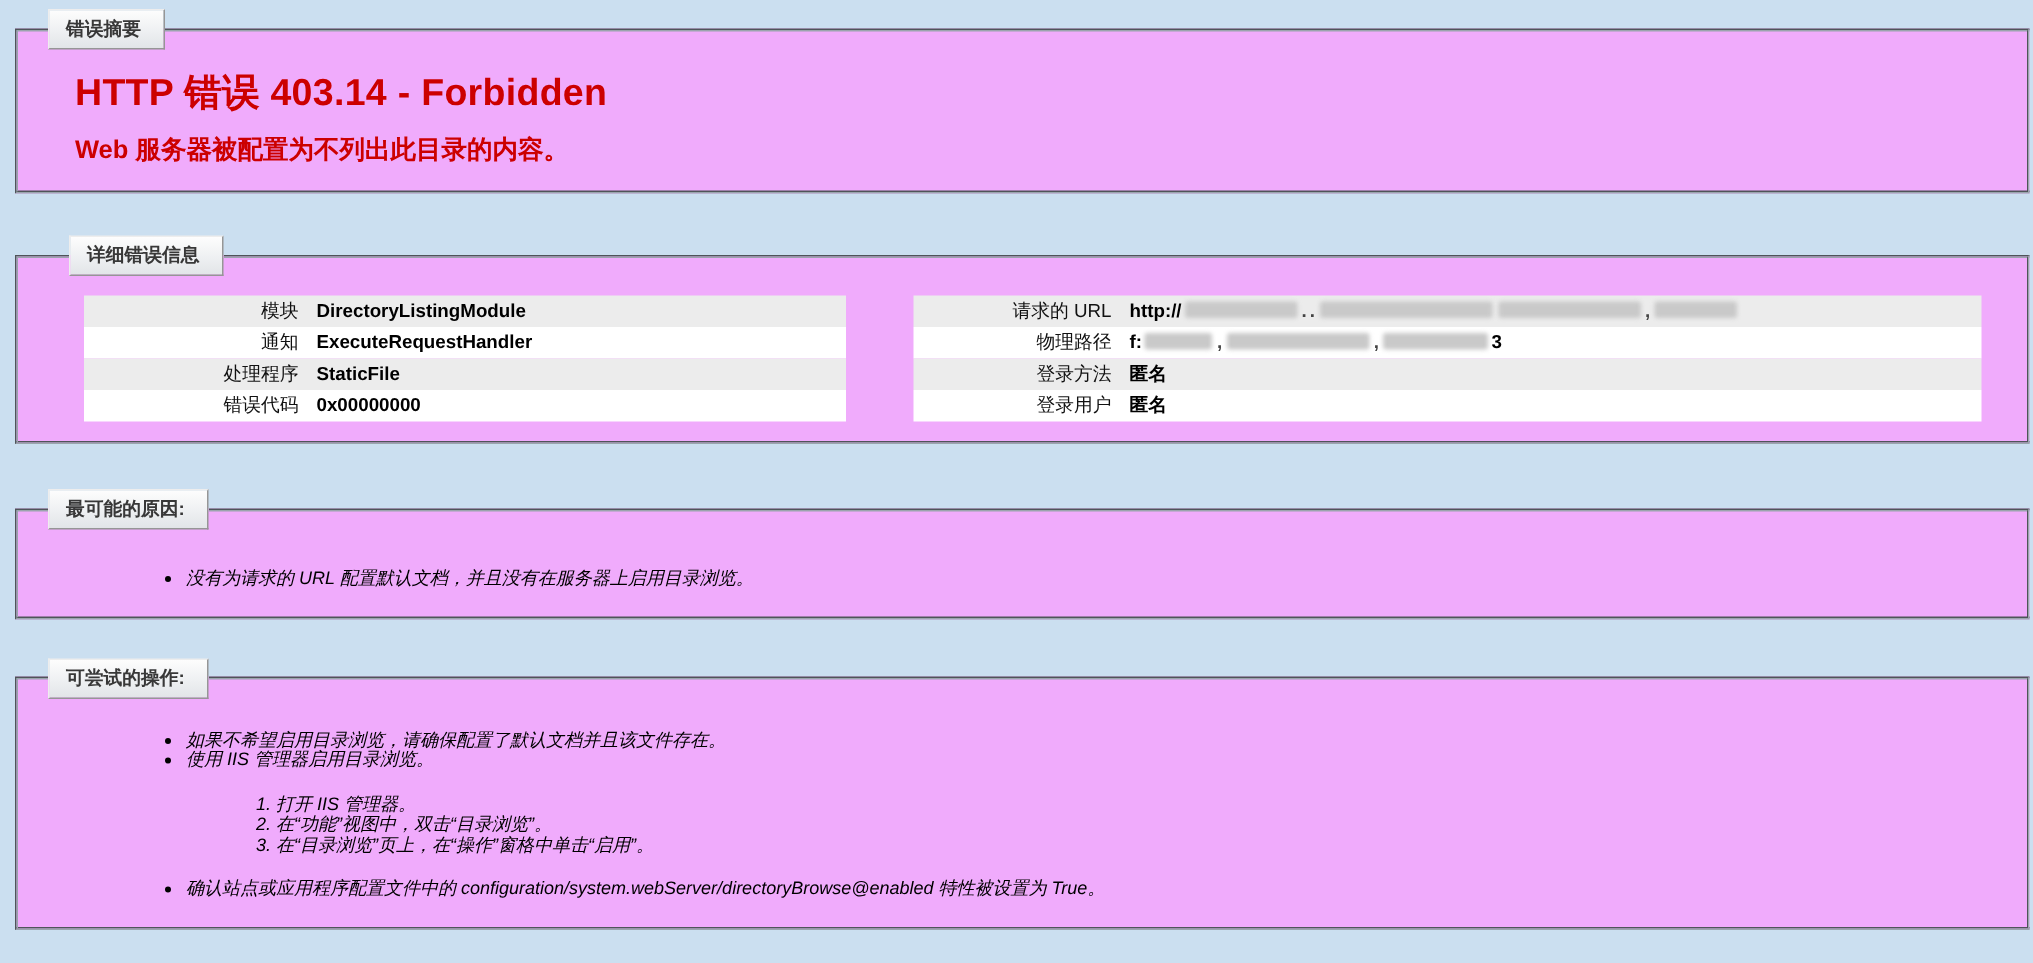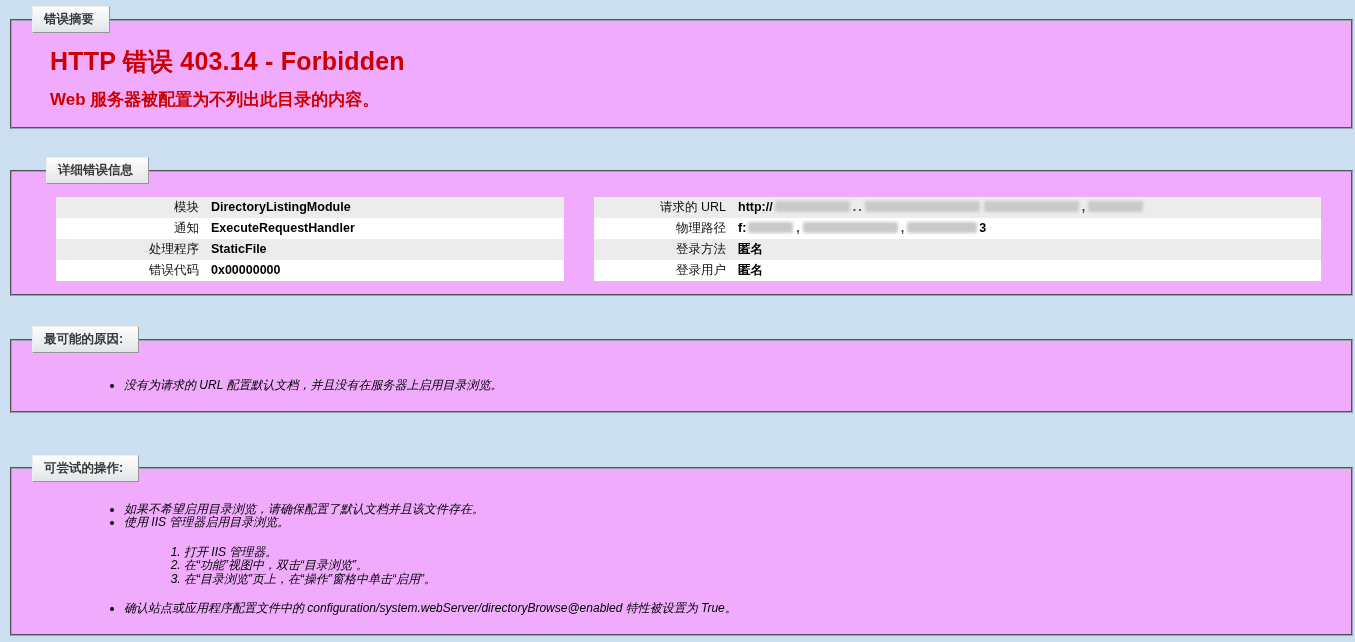--- a/index.html
+++ b/index.html
@@ -16,21 +16,21 @@
 
   fieldset.box {
     background: #f0abfc;
     border: 2px groove #9aa4ad;
     margin: 0 2px 0 10px;
     padding: 0 30px 10px 30px;
   }
   #fs-summary { margin-top: 6px;  padding-bottom: 14px; }
   #fs-details { margin-top: 28px; padding-bottom: 13px; padding-left: 44px; }
   #fs-causes  { margin-top: 30px; padding-bottom: 12px; }
-  #fs-actions { margin-top: 42px; padding-bottom: 12px; }
+  #fs-actions { margin-top: 26px; padding-bottom: 12px; }
 
   legend.legend {
     font-size: 12.5px;
     font-weight: bold;
     color: #383838;
     background: linear-gradient(180deg, #fdfdfd 0%, #eef0f2 55%, #e2e5e8 100%);
     border-top: 1px solid #EDEDED;
     border-left: 1px solid #EDEDED;
     border-right: 1px solid #969696;
     border-bottom: 1px solid #969696;
@@ -48,21 +48,21 @@
   .h2 {
     color: #CC0000;
     font-size: 17px;
     font-weight: bold;
     margin: 0 0 2px 8px;
   }
 
   .details-wrap {
     display: flex;
     margin-top: 13px;
-    gap: 30px;
+    gap: 45px;
     justify-content: flex-end;
   }
   .details-col-left  { width: 508px; flex: 0 0 auto; }
   .details-col-right { flex: 1 1 auto; }
 
   .drow {
     display: flex;
     height: 21px;
     line-height: 21px;
     font-size: 12.5px;

